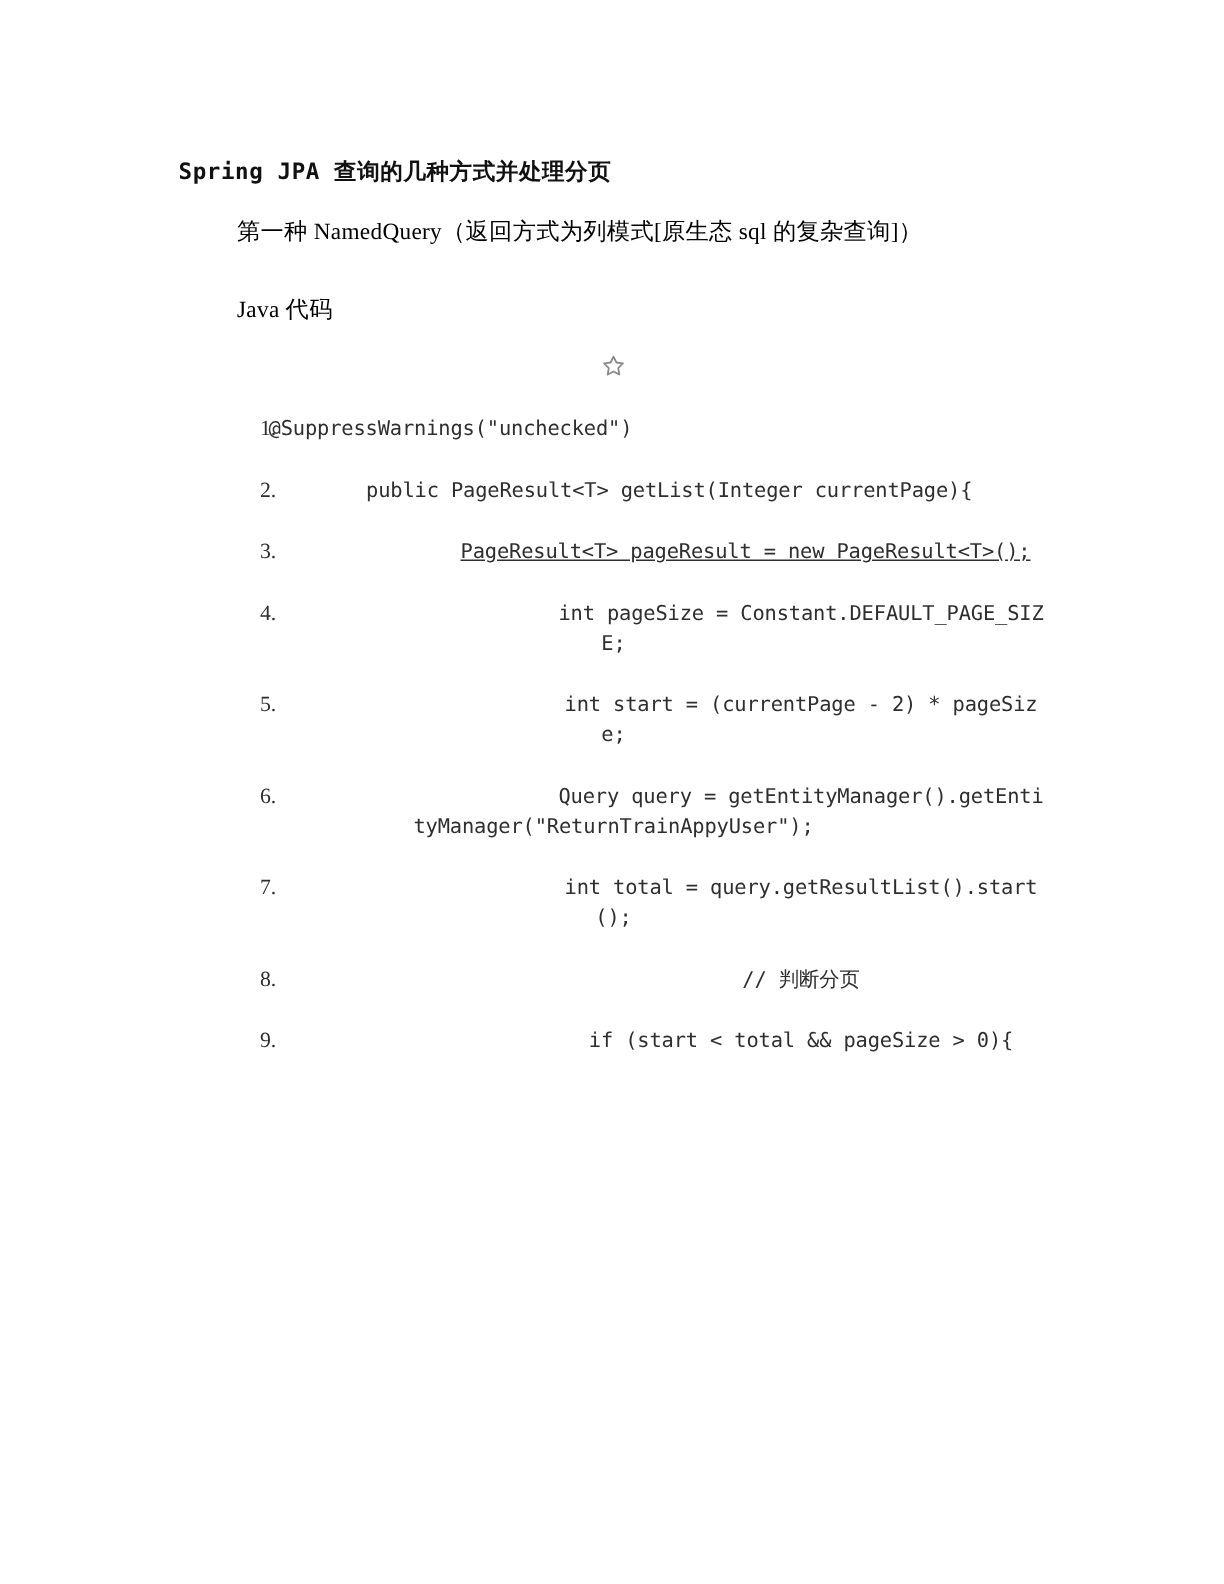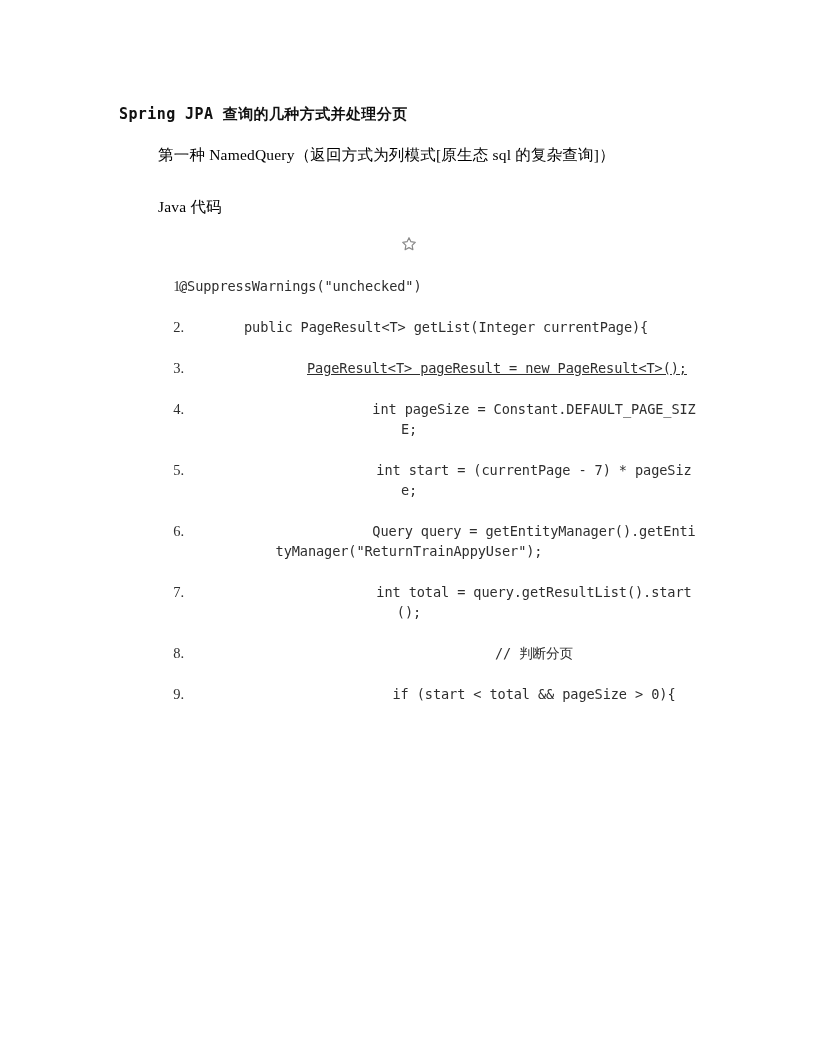--- a/index.html
+++ b/index.html
@@ -138,21 +138,21 @@
         <span class="code-text ind-2">PageResult&lt;T&gt; pageResult = new PageResult&lt;T&gt;();</span>
       </li>
 
       <li class="code-line">
         <span class="ln">4.</span>
         <span class="code-text ind-3">int pageSize = Constant.DEFAULT_PAGE_SIZE;</span>
       </li>
 
       <li class="code-line">
         <span class="ln">5.</span>
-        <span class="code-text ind-3">int start = (currentPage - 7) * pageSize;</span>
+        <span class="code-text ind-3">int start = (currentPage - 2) * pageSize;</span>
       </li>
 
       <li class="code-line">
         <span class="ln">6.</span>
         <span class="code-text ind-3">Query query = getEntityManager().getEntityManager("ReturnTrainAppyUser");</span>
       </li>
 
       <li class="code-line">
         <span class="ln">7.</span>
         <span class="code-text ind-3">int total = query.getResultList().start();</span>

